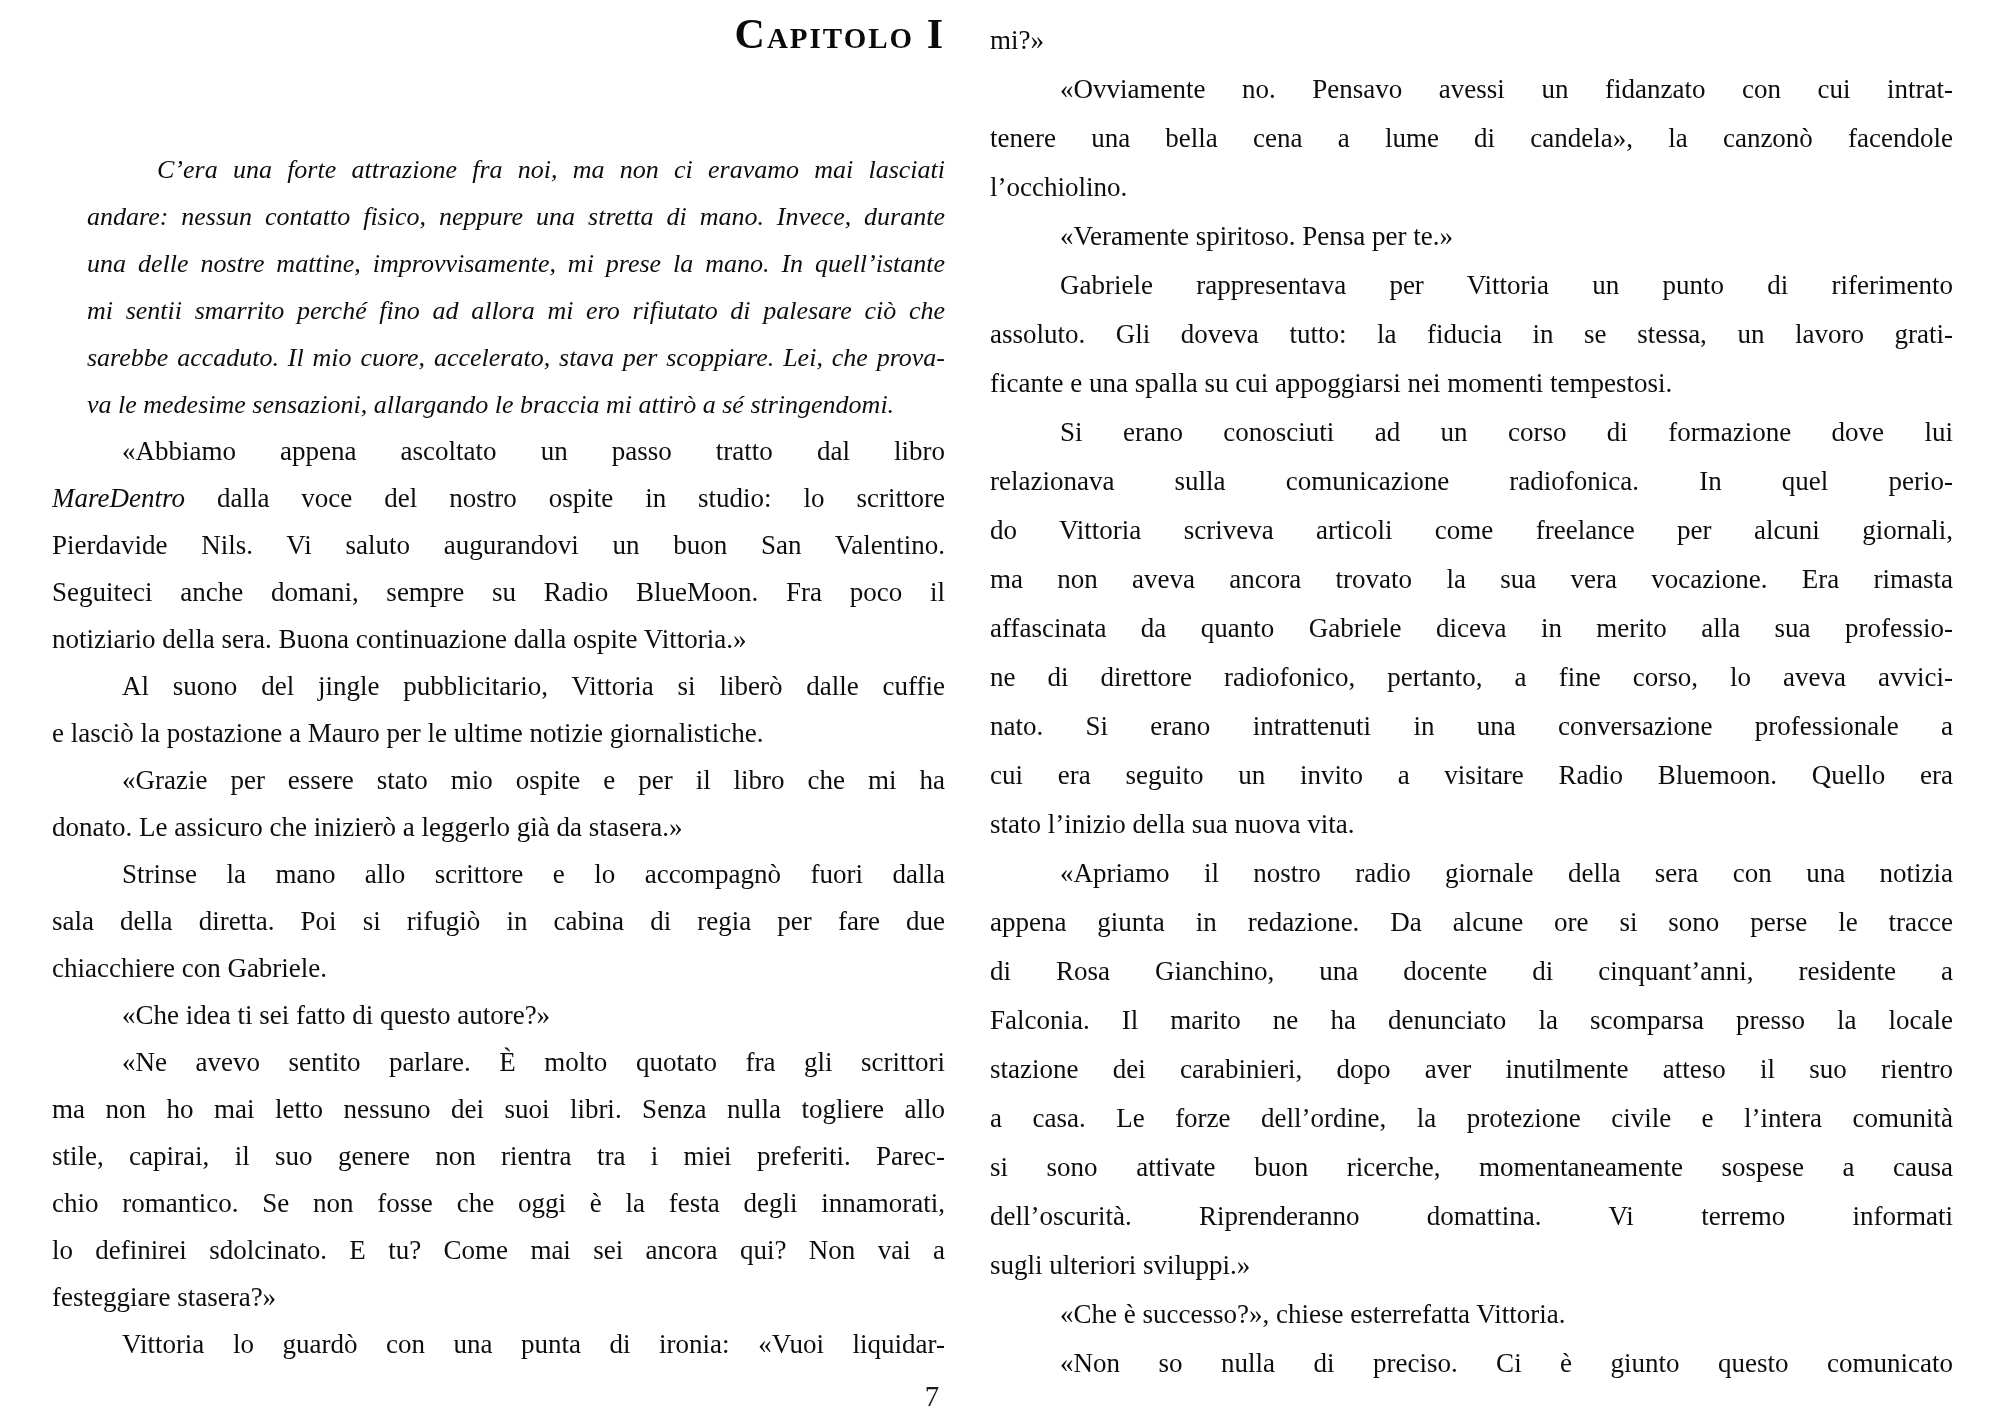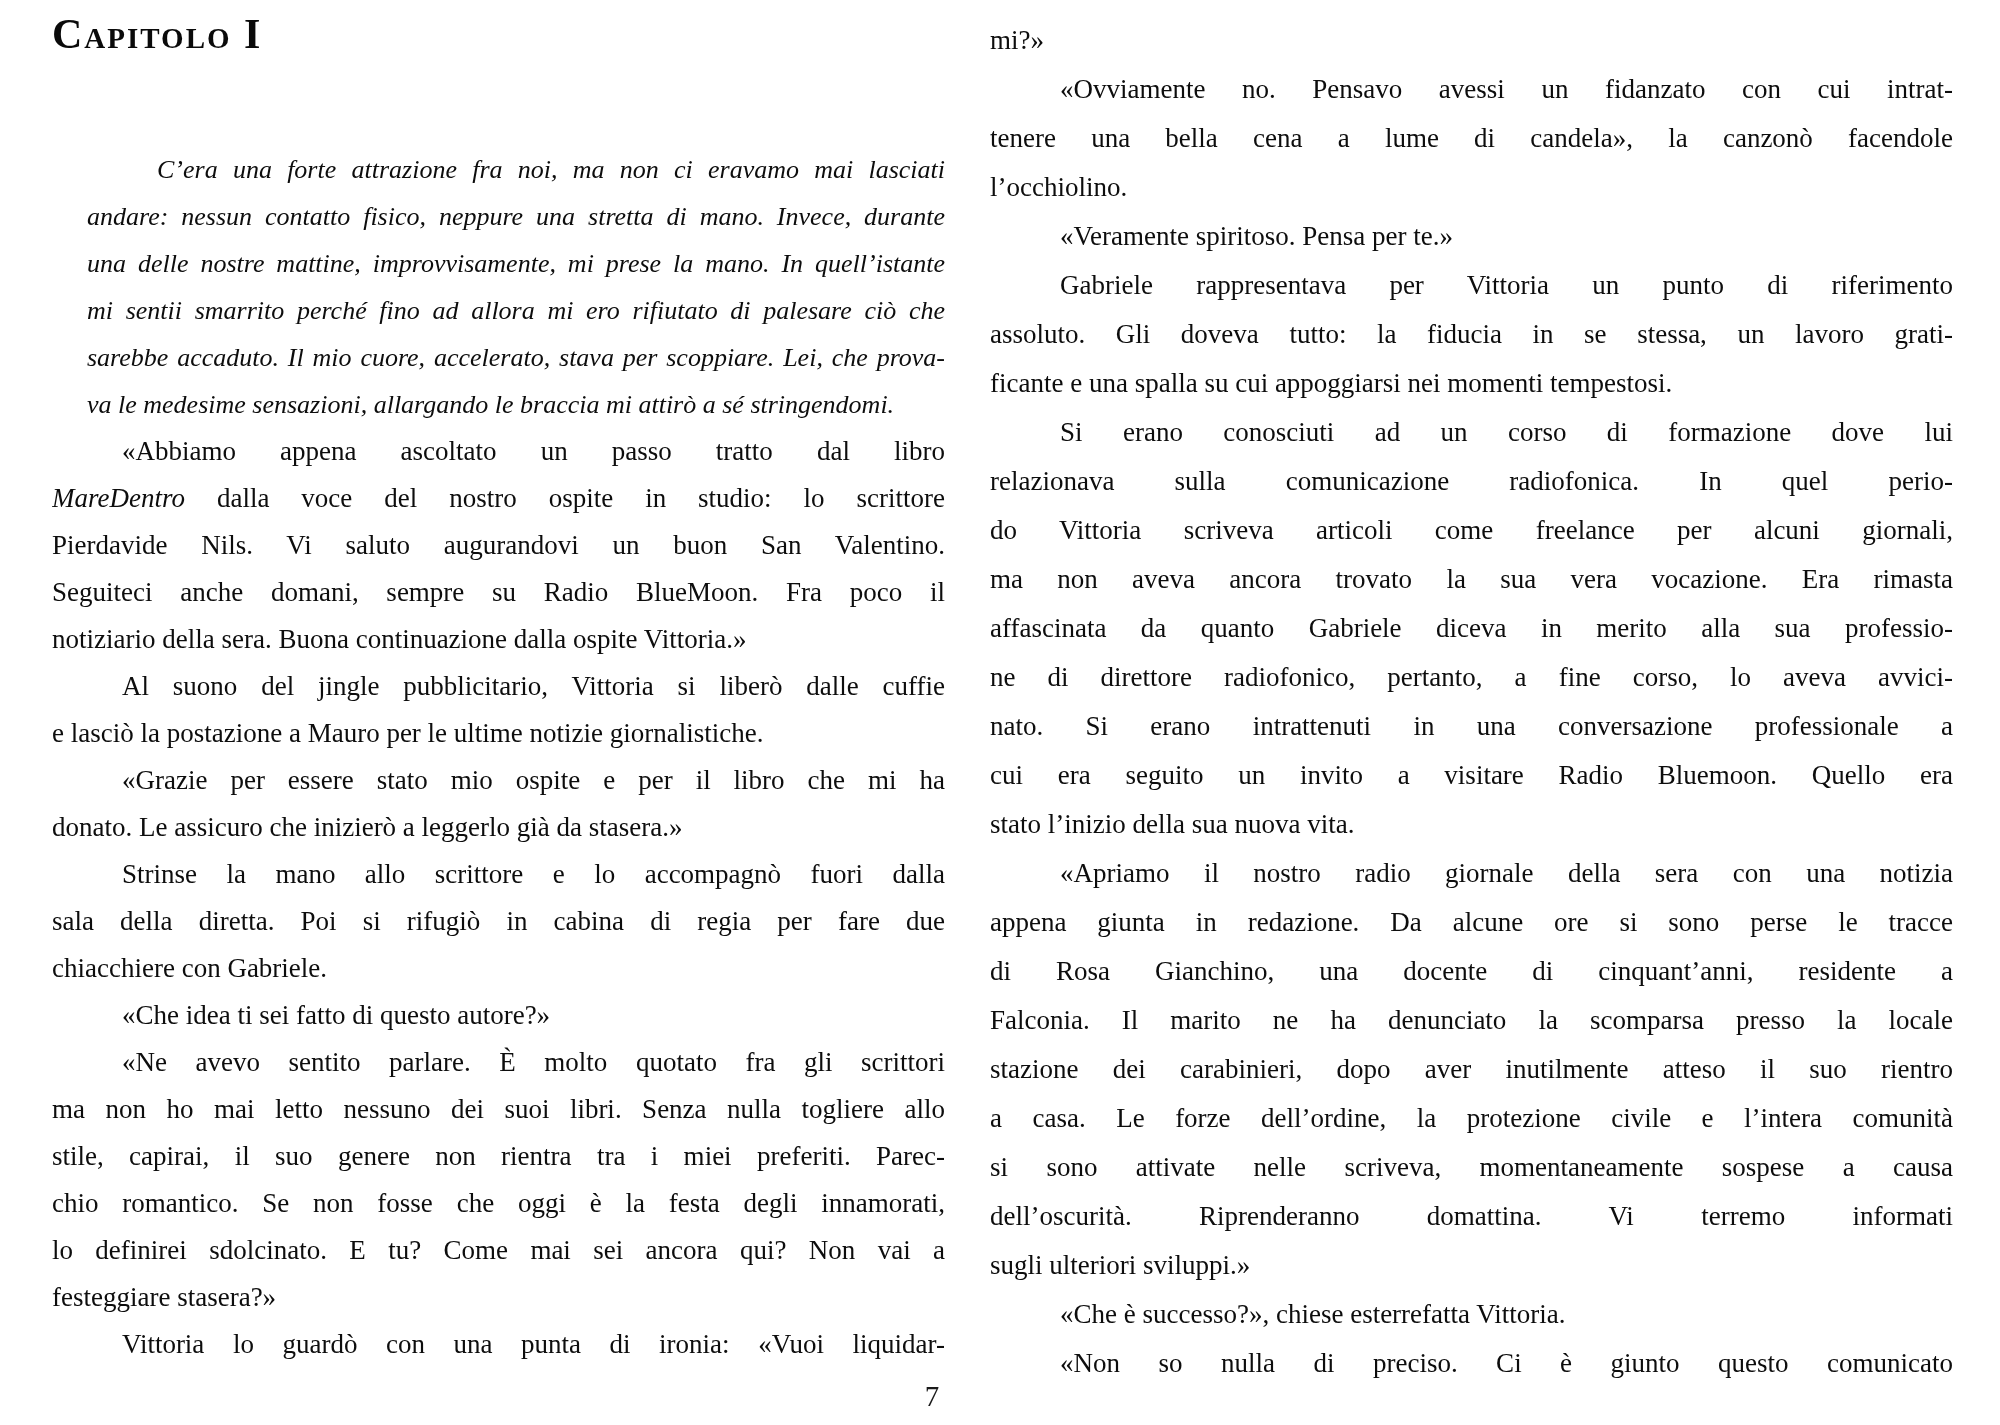--- a/index.html
+++ b/index.html
@@ -24,21 +24,21 @@
     left: 52px;
     width: 893px;
     top: 12px;
   }
   .col-right {
     left: 990px;
     width: 963px;
     top: 16px;
   }
   .chapter-title {
-    text-align: left;
+    text-align: right;
     font-variant: small-caps;
     font-weight: bold;
     font-size: 42px;
     line-height: 44px;
     letter-spacing: 2px;
     margin-bottom: 90px;
     color: #0a0a0a;
   }
   .line {
     font-size: 27px;
@@ -131,21 +131,21 @@
         <div class="line">ne di direttore radiofonico, pertanto, a fine corso, lo aveva avvici-</div>
         <div class="line">nato. Si erano intrattenuti in una conversazione professionale a</div>
         <div class="line">cui era seguito un invito a visitare Radio Bluemoon. Quello era</div>
         <div class="line end">stato l’inizio della sua nuova vita.</div>
         <div class="line indent">«Apriamo il nostro radio giornale della sera con una notizia</div>
         <div class="line">appena giunta in redazione. Da alcune ore si sono perse le tracce</div>
         <div class="line">di Rosa Gianchino, una docente di cinquant’anni, residente a</div>
         <div class="line">Falconia. Il marito ne ha denunciato la scomparsa presso la locale</div>
         <div class="line">stazione dei carabinieri, dopo aver inutilmente atteso il suo rientro</div>
         <div class="line">a casa. Le forze dell’ordine, la protezione civile e l’intera comunità</div>
-        <div class="line">si sono attivate nelle scriveva, momentaneamente sospese a causa</div>
+        <div class="line">si sono attivate buon ricerche, momentaneamente sospese a causa</div>
         <div class="line">dell’oscurità. Riprenderanno domattina. Vi terremo informati</div>
         <div class="line end">sugli ulteriori sviluppi.»</div>
         <div class="line indent end">«Che è successo?», chiese esterrefatta Vittoria.</div>
         <div class="line indent">«Non so nulla di preciso. Ci è giunto questo comunicato</div>
       </div>
   </div>
   <div class="page-number">7</div>
 </div>
 
 </body></html>

